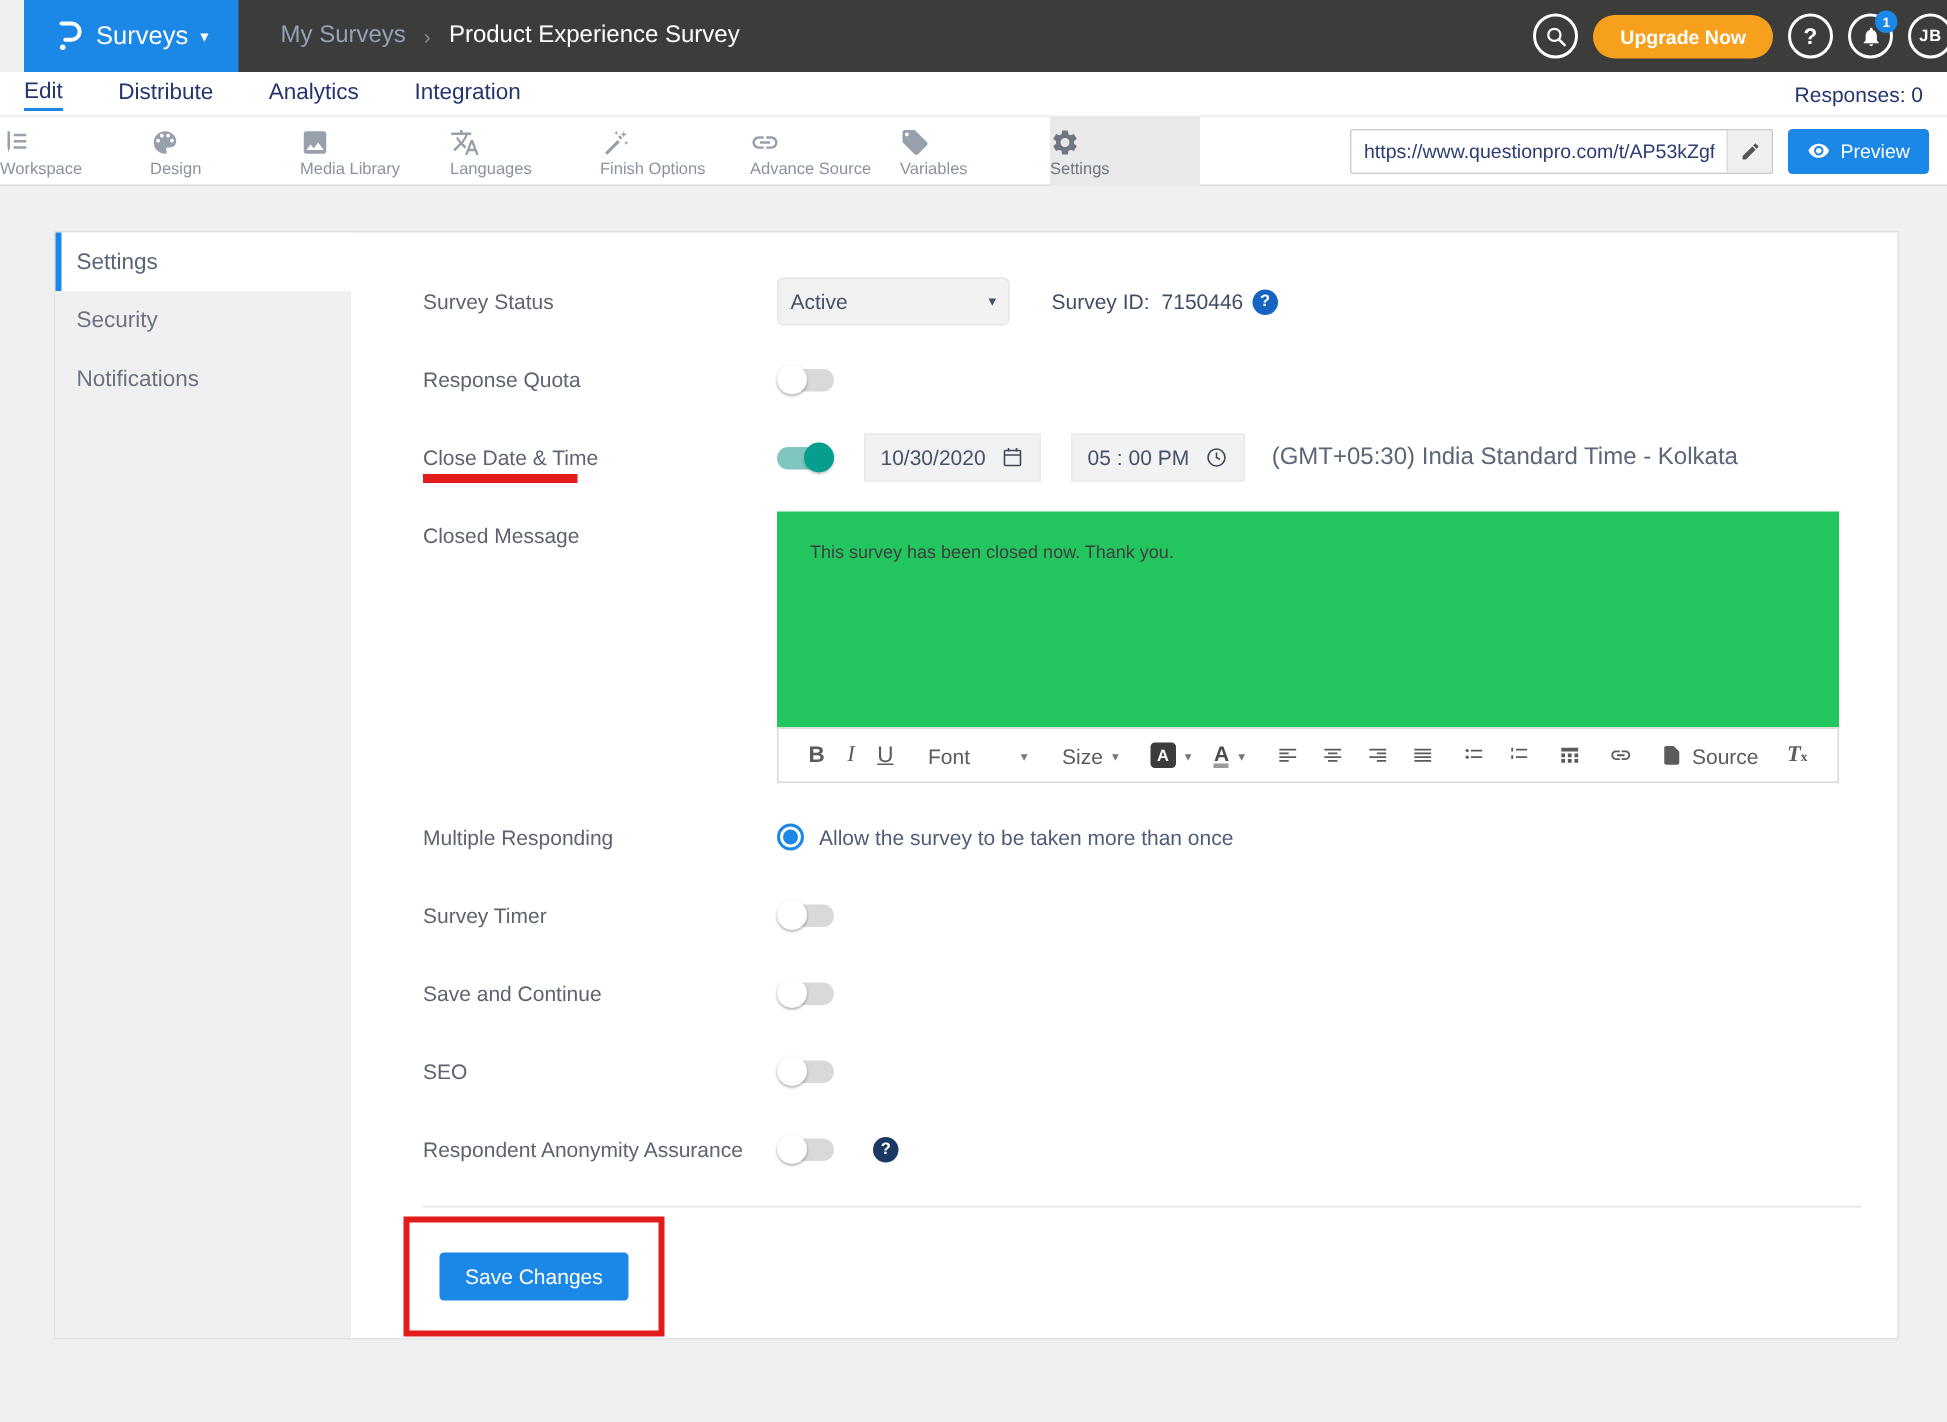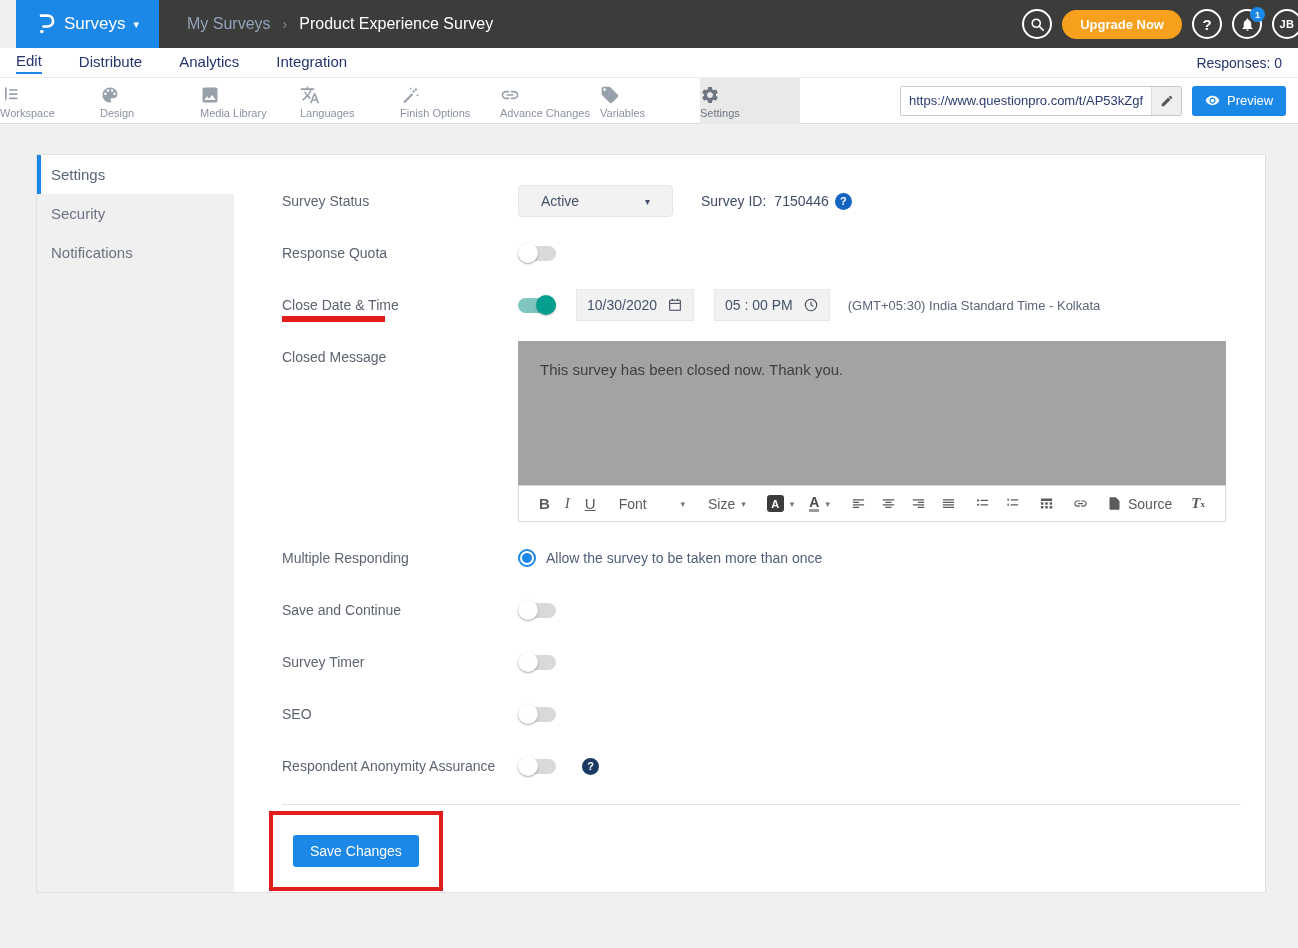--- a/index.html
+++ b/index.html
@@ -105,21 +105,21 @@
     width:236px; flex-shrink:0; font-size:14px; color:#5d6470; line-height:32px;
     position:relative;
   }
   .ctrl { display:flex; align-items:center; min-height:32px; }
   .red-underline {
     position:absolute; left:0; top:27px; width:103px; height:6px; background:#e21b1b;
   }
   
   .dropdown {
     width:155px; height:32px; background:#f2f2f2; border:1px solid #e5e5e5; border-radius:4px;
-    display:flex; align-items:center; padding:0 22px; cursor:pointer; font-size:14px; color:#45506b;
+    display:flex; align-items:center; padding:0 8px; cursor:pointer; font-size:14px; color:#45506b;
   }
   .dropdown .dd-caret { margin-left:auto; font-size:10px; color:#45506b; }
   .survey-id-wrap { display:flex; align-items:center; margin-left:28px; gap:8px;text-align:center; }
   .survey-id-label, .survey-id-value { font-size:14px; color:#3f4d66; }
   .help-dot {
     width:17px; height:17px; border-radius:50%; background:#1464c0; color:#fff;
     font-size:11px; font-weight:bold; display:flex; align-items:center; justify-content:center;
     cursor:pointer; margin-left:6px;
   }
   .help-dot.dark { background:#1a3a64; }
@@ -130,25 +130,25 @@
     box-shadow:0 1px 2px rgba(0,0,0,0.35);
   }
   .toggle.on { background:#7fc6bf; }
   .toggle.on .knob { left:auto; right:0; background:#069e8e; box-shadow:0 1px 2px rgba(0,0,0,0.25); }
   
   .field-chip {
     height:32px; background:#f2f2f2; border:1px solid #e8e8e8; display:flex; align-items:center;
     padding:0 10px; margin-left:20px; gap:10px; font-size:14px; color:#45506b; cursor:text;
   }
   .field-chip svg { width:16px; height:16px; stroke:#3f4756; fill:none; stroke-width:1.6; }
-  .tz-note { margin-left:18px; font-size:13px; color:#5b6577; }
+  .tz-note { margin-left:18px; font-size:16px; color:#5b6577; }
   
   .editor { width:708px; }
   .editor-body {
-    width:708px; height:144px; background:#a3a3a3; padding:20px 22px; font-size:15px; color:#3f3f3f;
+    width:708px; height:144px; background:#22c55e; padding:20px 22px; font-size:12px; color:#3f3f3f;
     cursor:text;
   }
   .editor-toolbar {
     width:708px; height:37px; background:#fff; border:1px solid #d9d9d9;
     display:flex; align-items:center; padding:0 20px; gap:15px; color:#5b5b5b;
   }
   .ebtn { cursor:pointer; display:flex; align-items:center; font-size:14px; color:#5b5b5b; }
   .ebtn b { font-size:15px; }
   .ebtn i { font-size:15px; font-family:"Liberation Serif", serif; }
   .ebtn u { font-size:15px; }
@@ -273,21 +273,21 @@
         </svg>
     </span>
     <span class="tool-label">Finish Options</span>
   </div>
   <div class="tool">
     <span class="tico">
       <svg viewBox="0 0 24 24">
           <path d="M3.9 12c0-1.71 1.39-3.1 3.1-3.1h4V7H7c-2.76 0-5 2.24-5 5s2.24 5 5 5h4v-1.9H7c-1.71 0-3.1-1.39-3.1-3.1zM8 13h8v-2H8v2zm9-6h-4v1.9h4c1.71 0 3.1 1.39 3.1 3.1s-1.39 3.1-3.1 3.1h-4V17h4c2.76 0 5-2.24 5-5s-2.24-5-5-5z"></path>
         </svg>
     </span>
-    <span class="tool-label">Advance Changes</span>
+    <span class="tool-label">Advance Source</span>
   </div>
   <div class="tool">
     <span class="tico">
       <svg viewBox="0 0 24 24">
           <path d="M21.41 11.58l-9-9C12.05 2.22 11.55 2 11 2H4c-1.1 0-2 .9-2 2v7c0 .55.22 1.05.59 1.42l9 9c.36.36.86.58 1.41.58.55 0 1.05-.22 1.41-.59l7-7c.37-.36.59-.86.59-1.41 0-.55-.23-1.06-.59-1.42zM5.5 7C4.67 7 4 6.33 4 5.5S4.67 4 5.5 4 7 4.67 7 5.5 6.33 7 5.5 7z"></path>
         </svg>
     </span>
     <span class="tool-label">Variables</span>
   </div>
   <div class="tool active">
@@ -473,30 +473,30 @@
       <div class="lbl">Multiple Responding</div>
       <div class="radio-group">
         <div class="radio-row">
           <span class="radio-circ sel"></span>
           <span class="radio-label">Allow the survey to be taken more than once</span>
         </div>
       </div>
     </div>
 
     <div class="frow">
-      <div class="lbl">Save and Continue</div>
+      <div class="lbl">Survey Timer</div>
       <div class="ctrl">
         <div class="toggle">
             <div class="knob"></div>
           </div>
       </div>
     </div>
 
     <div class="frow">
-      <div class="lbl">Survey Timer</div>
+      <div class="lbl">Save and Continue</div>
       <div class="ctrl">
         <div class="toggle">
             <div class="knob"></div>
           </div>
       </div>
     </div>
 
     <div class="frow">
       <div class="lbl">SEO</div>
       <div class="ctrl">

